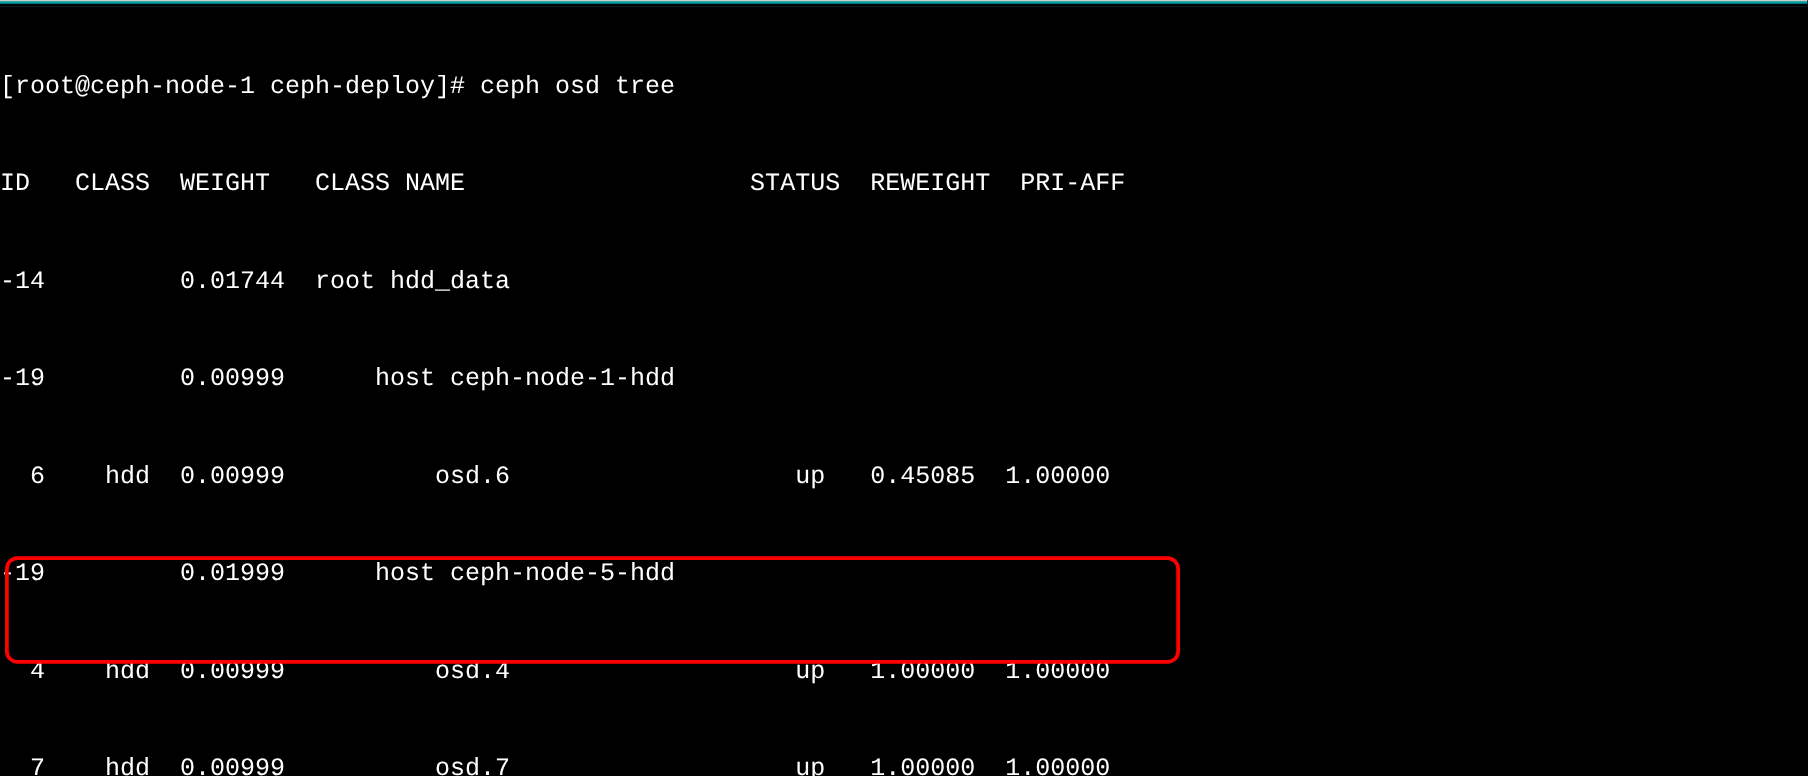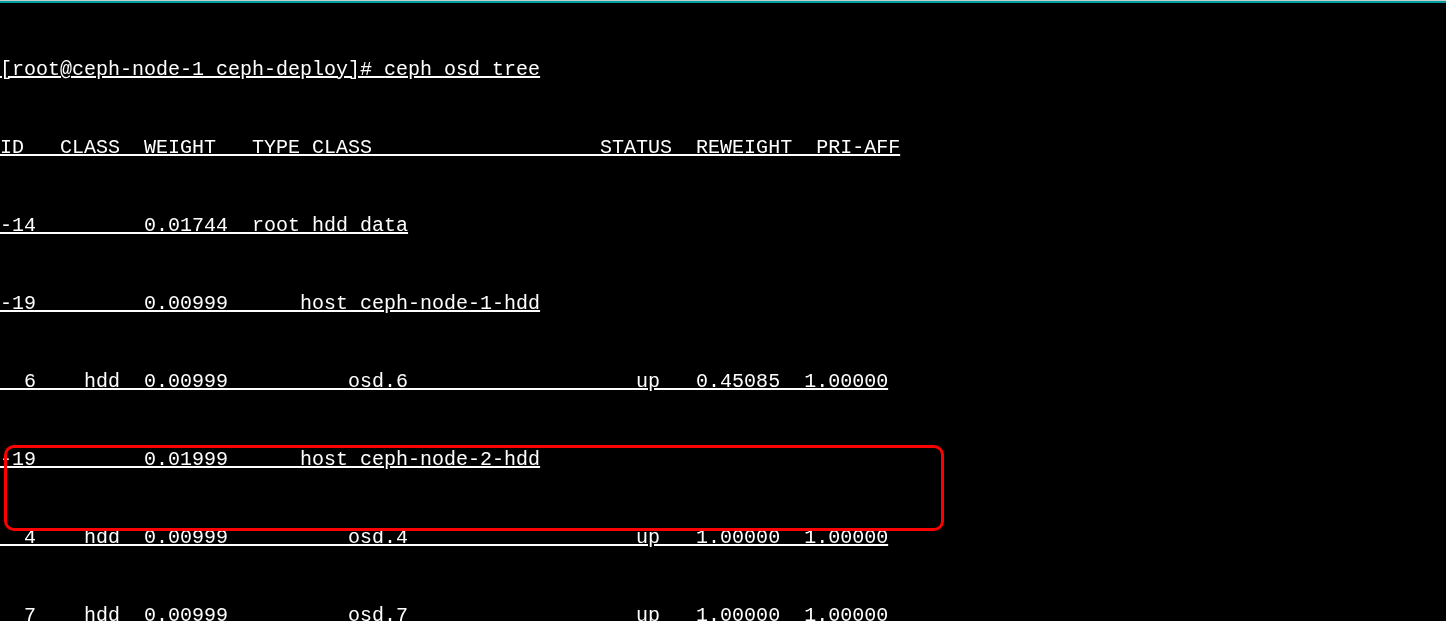--- a/index.html
+++ b/index.html
@@ -20,42 +20,41 @@
     position: relative;
   }
   .top-border {
     height: 2px;
     background: #00a0a0;
     border-top: 1px solid #ccc;
     border-bottom: 2px solid #000;
   }
   .line {
     white-space: pre;
-    text-decoration: underline;
   }
   .highlight-box {
     position: absolute;
     border: 3px solid #ff0000;
     border-radius: 10px;
     pointer-events: none;
     left: 4px;
     width: 934px;
   }
 </style>
 </head>
 <body>
 
 <div class="top-border"></div>
 <div class="terminal">
   <div class="line"><span>[root@ceph-node-1 ceph-deploy]# </span><span>ceph osd tree</span></div>
-  <div class="line">ID   CLASS  WEIGHT   TYPE CLASS                   STATUS  REWEIGHT  PRI-AFF</div>
+  <div class="line">ID   CLASS  WEIGHT   CLASS NAME                   STATUS  REWEIGHT  PRI-AFF</div>
   <div class="line">-14         0.01744  root hdd_data</div>
   <div class="line">-19         0.00999      host ceph-node-1-hdd</div>
   <div class="line">  6    hdd  0.00999          osd.6                   up   0.45085  1.00000</div>
-  <div class="line">-19         0.01999      host ceph-node-2-hdd</div>
+  <div class="line">-19         0.01999      host ceph-node-5-hdd</div>
   <div class="line">  4    hdd  0.00999          osd.4                   up   1.00000  1.00000</div>
   <div class="line">  7    hdd  0.00999          osd.7                   up   1.00000  1.00000</div>
   
   
   
   
   
   
   
   

